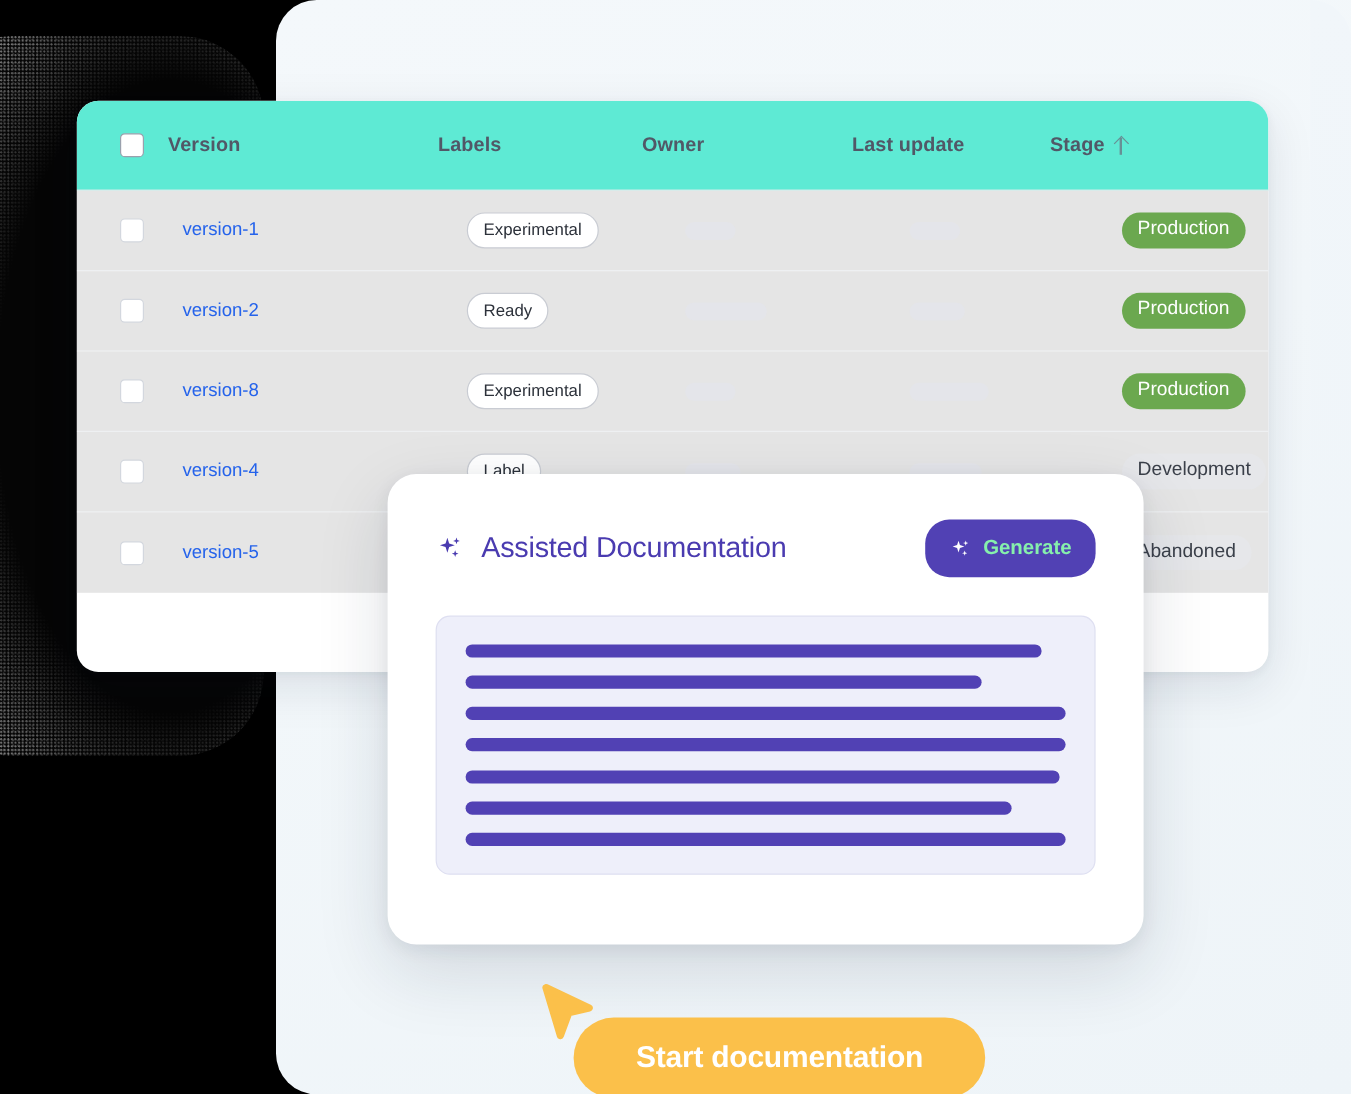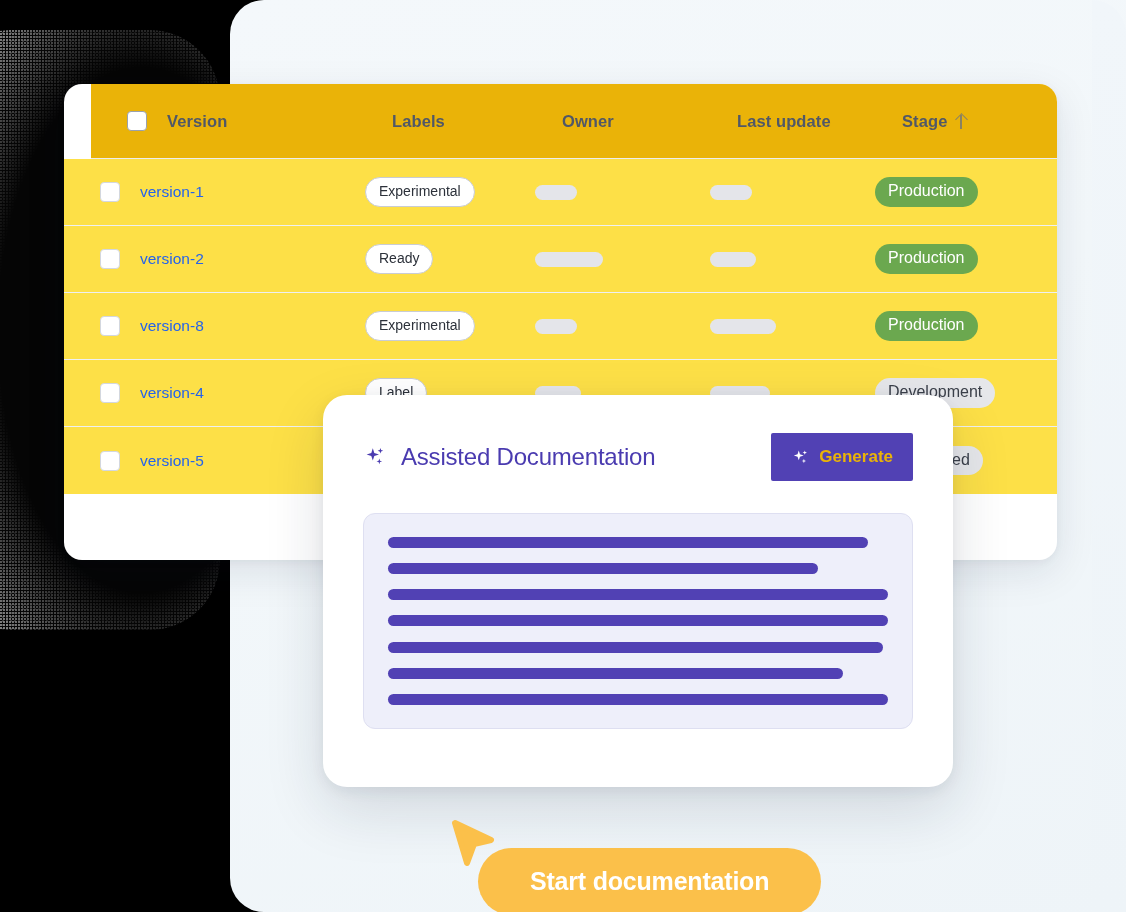--- a/index.html
+++ b/index.html
@@ -80,32 +80,32 @@
     background: #ffffff;
     border-radius: 18px;
     box-shadow: 0 12px 40px rgba(23,34,59,.10), 0 2px 8px rgba(23,34,59,.05);
     overflow: hidden;
   }
 
   .thead {
     display: flex;
     align-items: center;
     height: 75px;
-    background: #eab308;
+    background: #5eead4;
     border-bottom: 1px solid #ecedf0;
     box-sizing: border-box;
-    margin-left: 27px;
   }
   .trow {
     display: flex;
     align-items: center;
     height: 67px;
     border-bottom: 1px solid #eef0f2;
     box-sizing: border-box;
-    background: #fde047;
+    background: #e5e5e5;
+    gap: 12px;
   }
   .trow:last-child { border-bottom: none; }
 
   
   .c-check { width: 76px; padding-left: 36px; box-sizing: border-box; flex: none; }
   .c-ver   { width: 225px; flex: none; }
   .c-lab   { width: 170px; flex: none; }
   .c-own   { width: 175px; flex: none; }
   .c-upd   { width: 165px; flex: none; }
   .c-stg   { width: 180px; flex: none; }
@@ -211,25 +211,25 @@
   }
   .sparkle {
     display: inline-block;
     width: 24px; height: 24px;
   }
   .btn-generate {
     display: flex;
     align-items: center;
     gap: 9px;
     background: #5141b4;
-    color: #eab308;
+    color: #86efac;
     font-size: 17px;
     font-weight: 700;
     border: none;
-    border-radius: 2px;
+    border-radius: 20px;
     padding: 14px 20px;
     cursor: pointer;
     font-family: "Liberation Sans", sans-serif;
   }
 
   .doc-box {
     margin-top: 32px;
     background: #eeeffa;
     border: 1px solid #dedff1;
     border-radius: 12px;

